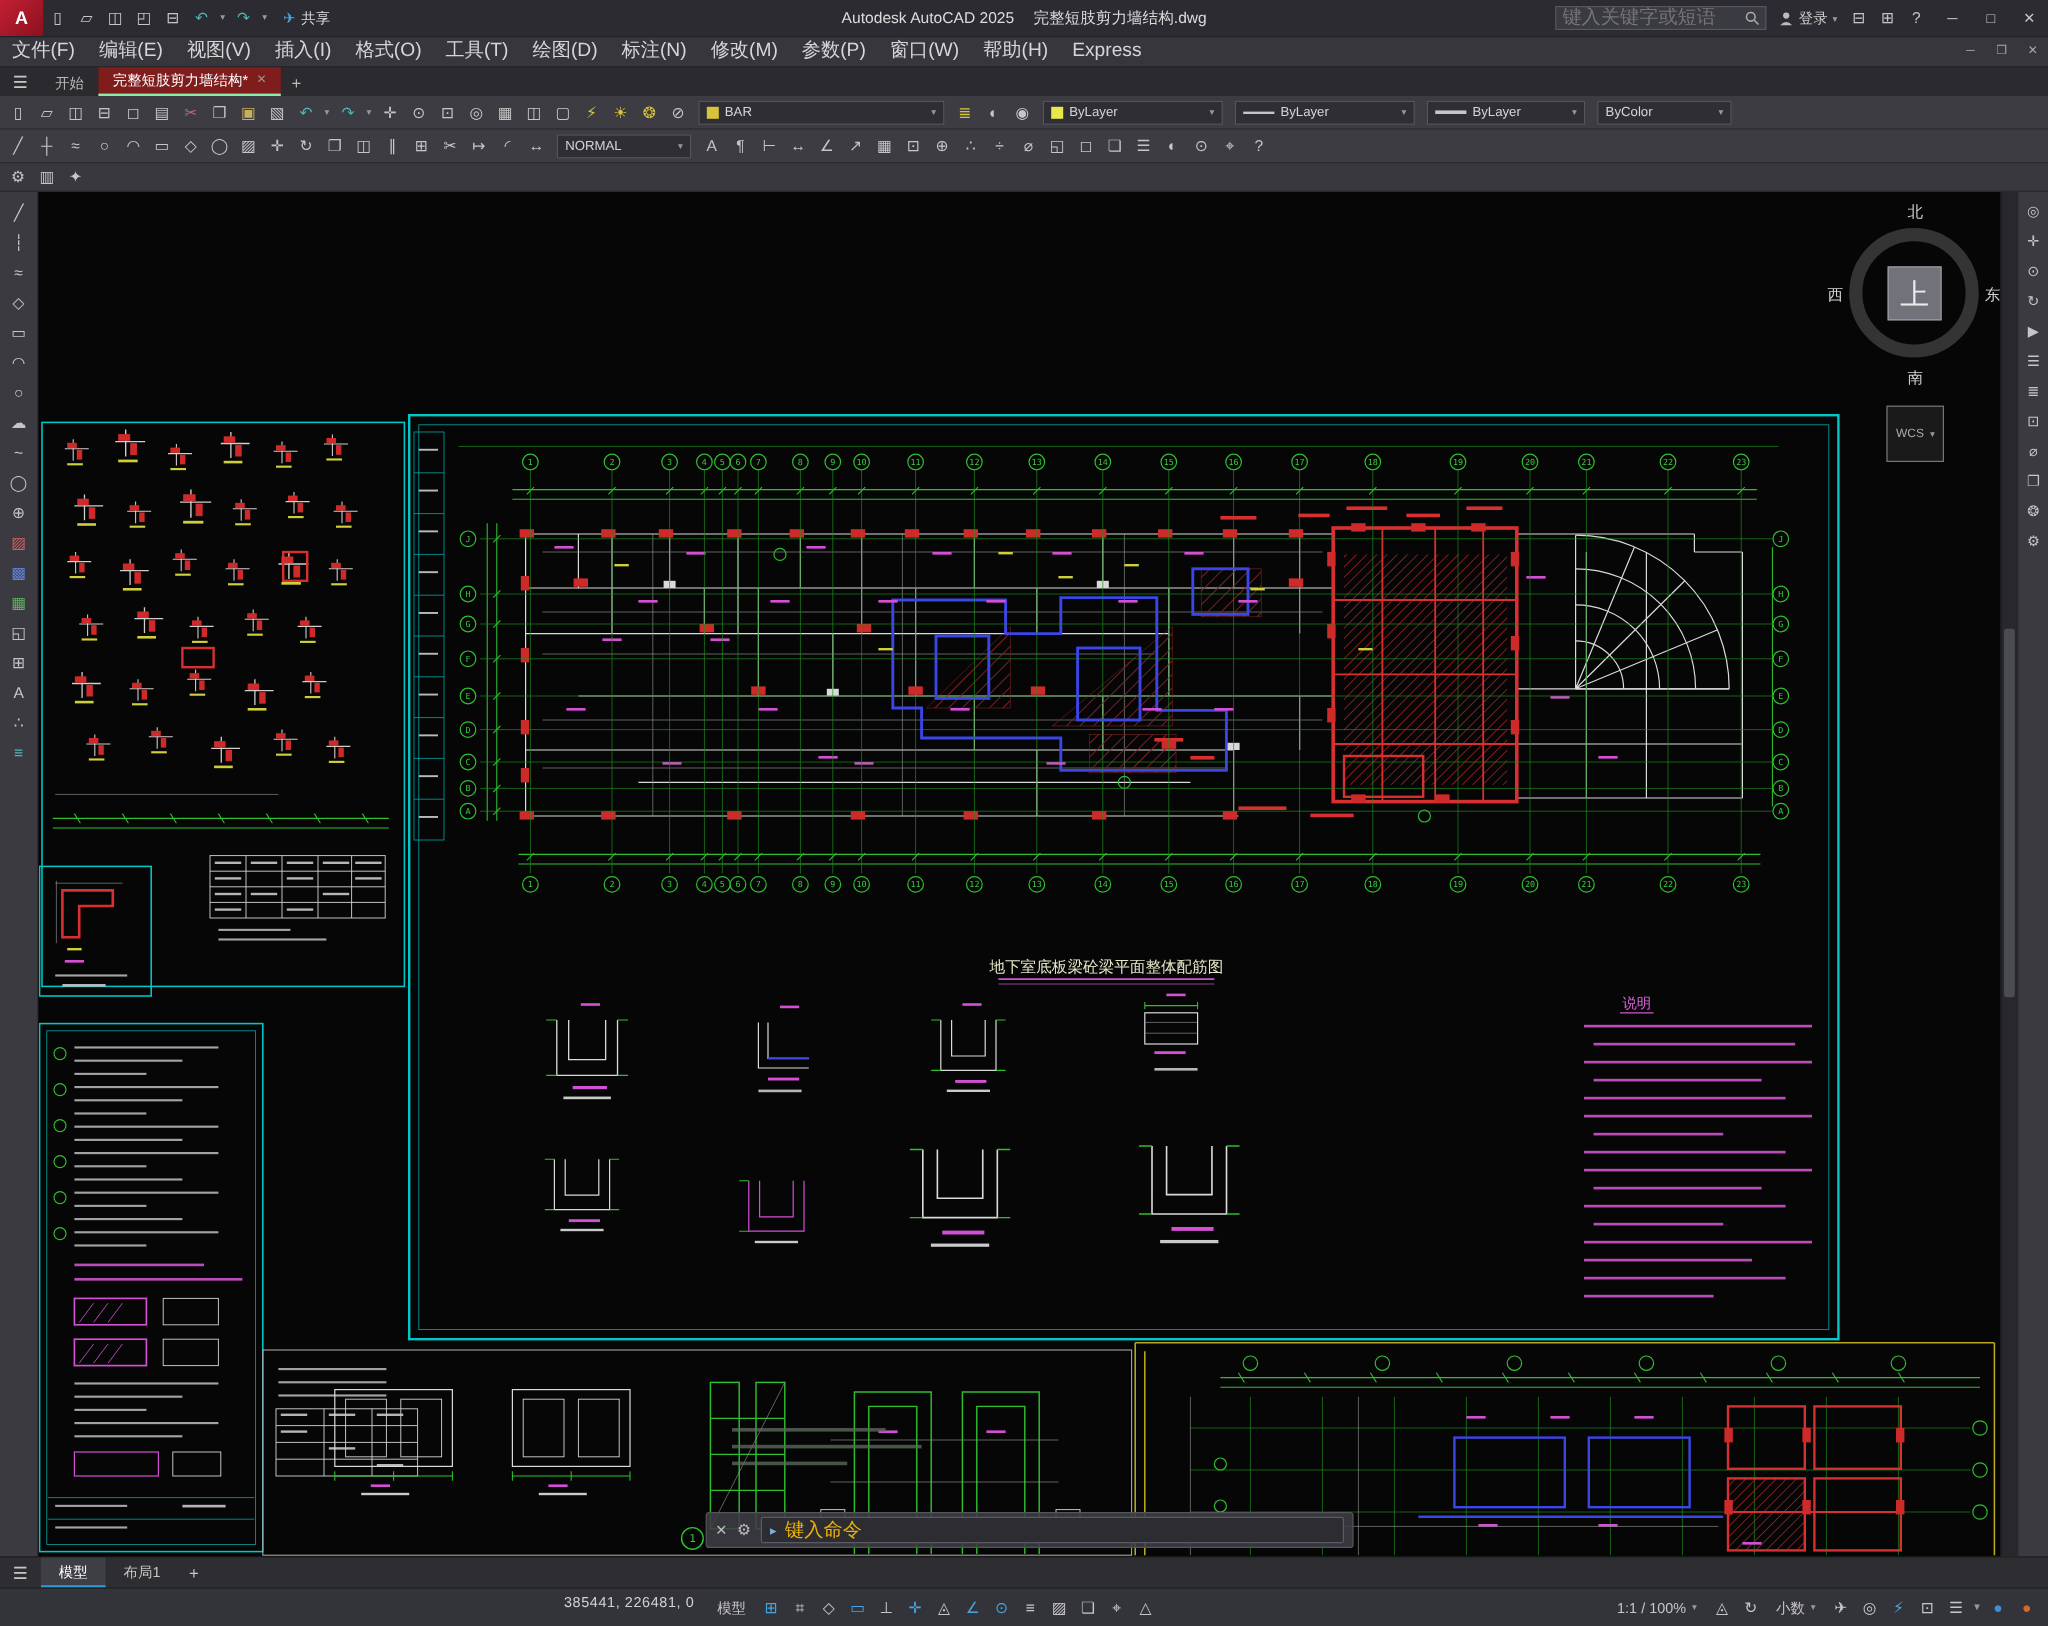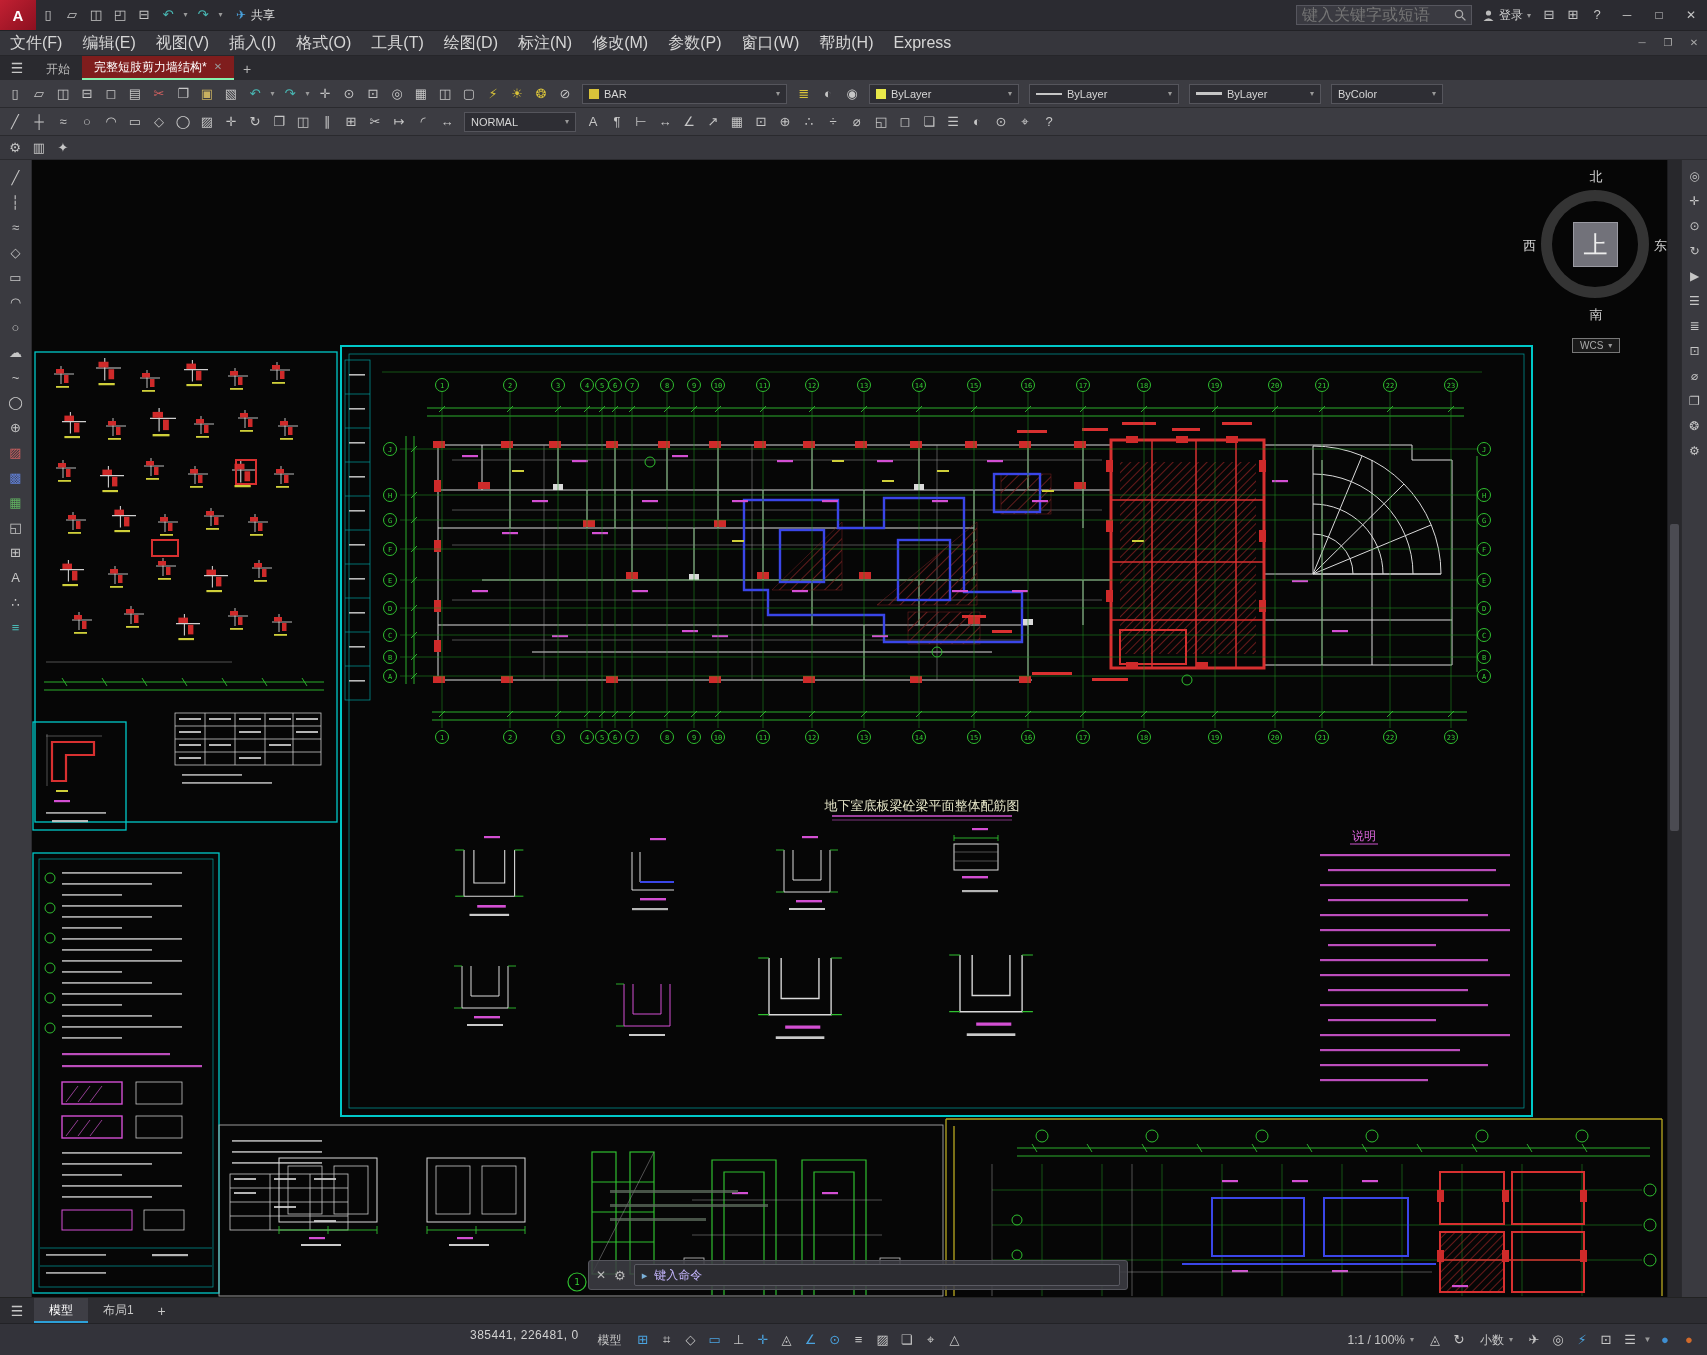--- a/index.html
+++ b/index.html
@@ -62,31 +62,31 @@
 .vthumb{position:absolute;left:2px;right:2px;top:32%;height:27%;background:#4b4b52;border-radius:2px}
 
 
 .compass{position:absolute;left:1495px;top:8px;width:138px;height:158px;color:#d2d2d2;font-size:13px}
 .cring{position:absolute;left:14px;top:22px;width:108px;height:108px;border-radius:50%;border:11px solid rgba(130,130,130,.38)}
 .ccube{position:absolute;left:46px;top:54px;width:45px;height:45px;background:#72727a;border:1px solid #9a9aa2;display:flex;align-items:center;justify-content:center;font-size:24px;color:#ececec}
 .cn{position:absolute;left:0;width:138px;text-align:center;top:0}
 .cs{position:absolute;left:0;width:138px;text-align:center;top:138px}
 .cw{position:absolute;left:-4px;top:69px}
 .ce{position:absolute;right:-2px;top:69px}
-.wcs{position:absolute;left:1540px;top:178px;border:1px solid #777;color:#aaa;font-size:10px;padding:1px 7px;display:flex;gap:5px;align-items:center;background:rgba(40,40,40,.6)}
+.wcs{position:absolute;left:1540px;top:178px;border:1px solid #777;color:#aaa;font-size:10px;padding:17px 7px;display:flex;gap:5px;align-items:center;background:rgba(40,40,40,.6)}
 
 
 .cmdhist{position:absolute;left:578px;top:1030px;display:flex;flex-direction:column;gap:11px}
 .cmdhist .hl{height:3px;background:#5f6f5f;opacity:.75}
 .cmddock{position:absolute;left:556px;top:1100px;width:540px;height:30px;background:rgba(62,62,68,.88);border:1px solid #55555c;border-radius:3px;display:flex;align-items:center;padding:0 7px;gap:8px}
 .cmddock .cdx{color:#bbb;font-size:12px}
 .cmddock .cdw{color:#bbb;font-size:13px}
 .cdfield{flex:1;height:22px;background:#2c2c31;border:1px solid #5a5a62;border-radius:2px;display:flex;align-items:center;padding:0 7px;gap:7px}
 .cdfield .pr{color:#7ab0d8;font-size:11px}
-.cdfield .ghost{color:#c4b5fd;font-size:12px}
+.cdfield .ghost{color:#eab308;font-size:16px}
 
 
 .layouttabs{height:26px;background:#2d2d32;display:flex;align-items:center;color:#c6c6c6;border-top:1px solid #222;flex:none}
 .layouttabs .hamb{line-height:26px}
 .ltab{padding:0 15px;font-size:12px;line-height:25px}
 .ltab.active{background:#3e3e45;color:#fff;box-shadow:inset 0 -2px 0 #2da0d8}
 .statusbar{height:32px;background:#33333a;border-top:1px solid #222226;display:flex;align-items:center;color:#c6c6c6;flex:none}
 .sb-left{display:flex;align-items:flex-start}
 .coords{margin-left:470px;font-size:12px;color:#d2d2d2;letter-spacing:.5px;margin-right:10px}
 .chip{display:inline-flex;align-items:center;gap:5px;padding:0 9px;font-size:12px;height:24px;line-height:24px;white-space:nowrap}
@@ -124,20 +124,23 @@
         <span class="ic">◰</span>
         <span class="ic">⊟</span>
         <span class="ic" style="color: rgb(73, 184, 180);">↶</span>
         <span class="ic sm">▾</span>
         <span class="ic" style="color: rgb(73, 184, 180);">↷</span>
         <span class="ic sm">▾</span>
     </div>
     <div class="share">
       <span class="pl">✈</span>
       <span>共享</span>
+    </div>
+    <div class="tb-title">
+      <span>Autodesk AutoCAD 2025</span><span class="doc">完整短肢剪力墙结构.dwg</span>
     </div>
     <div class="tb-right">
       <div class="search">
         <input placeholder="键入关键字或短语" style="">
         <svg width="12" height="12" viewBox="0 0 12 12">
             <circle cx="5" cy="5" r="3.6" fill="none" stroke="#aaa" stroke-width="1.3"></circle>
             <line x1="8" y1="8" x2="11.4" y2="11.4" stroke="#aaa" stroke-width="1.3"></line>
           </svg>
       </div>
       <div class="usr">

